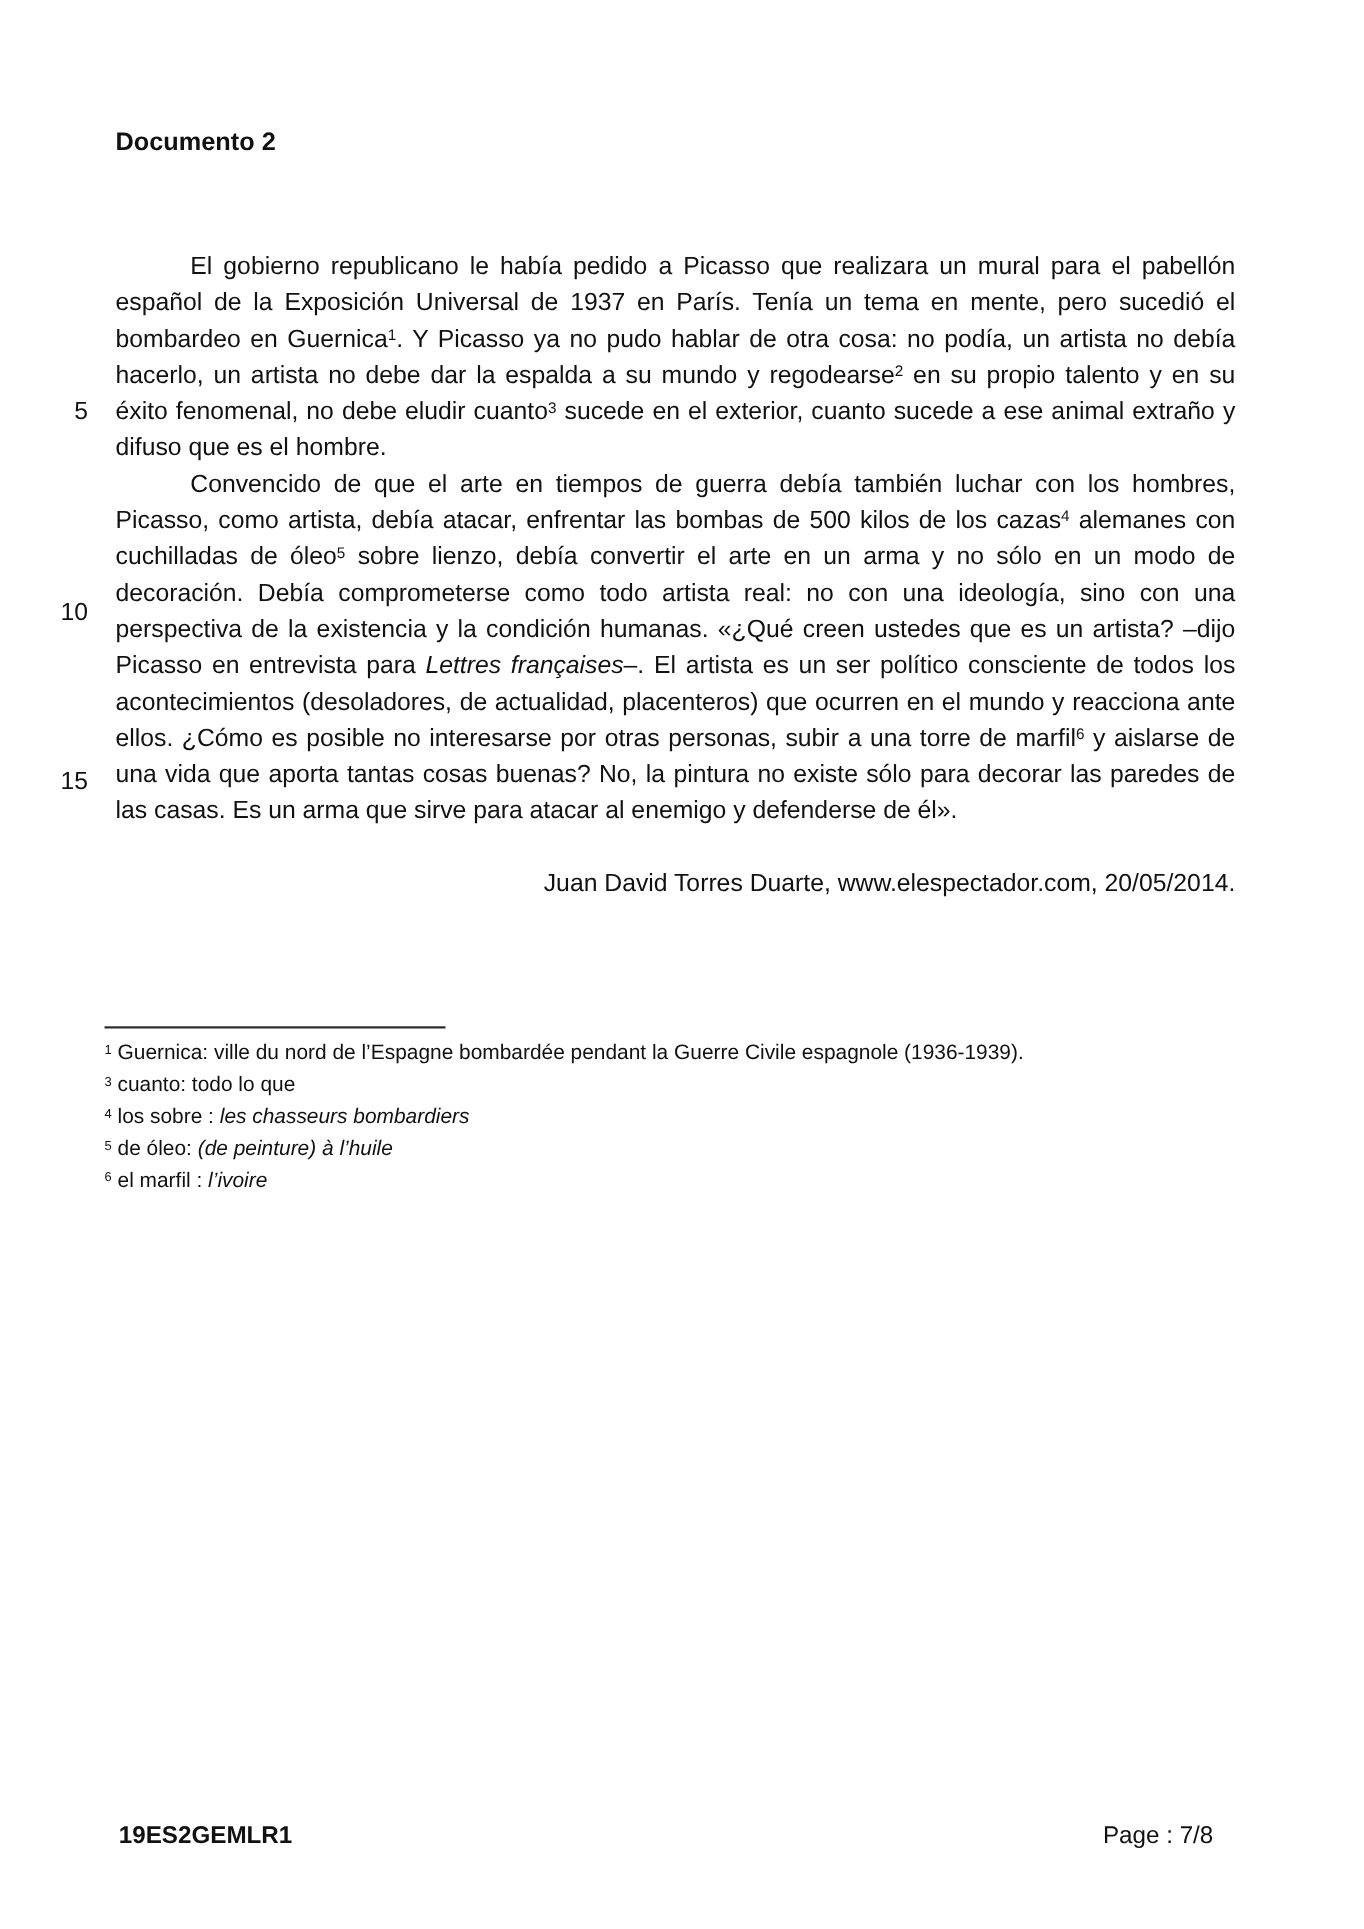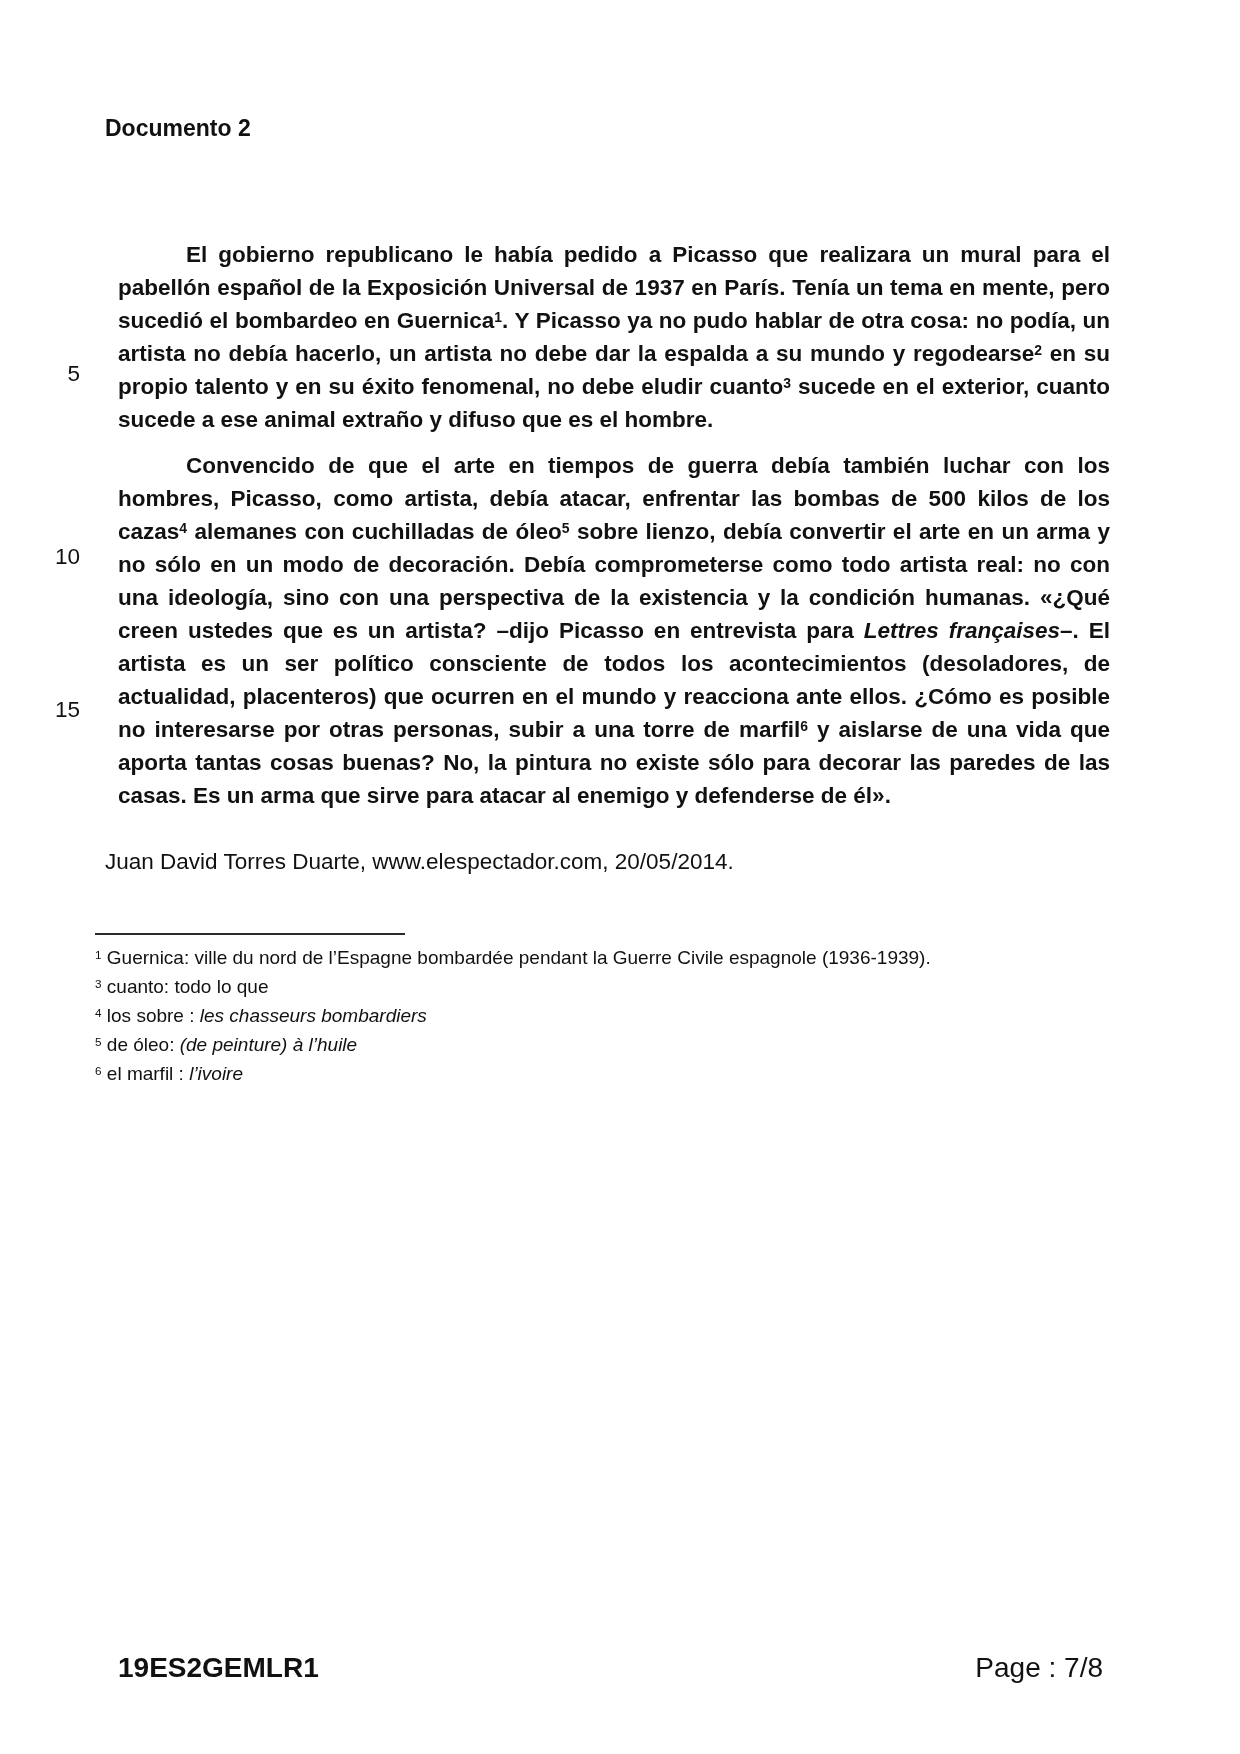--- a/index.html
+++ b/index.html
@@ -38,22 +38,21 @@
     position: absolute;
     left: 105px;
     right: 117px;
     top: 225px;
     font-size: 22.5px;
     line-height: 33px;
     text-align: justify;
   }
   .text-block p {
     text-indent: 68px;
-    margin: 13px;
-    font-weight: bold;
+    margin: 0;
   }
   sup {
     font-size: 0.62em;
     line-height: 0;
     vertical-align: baseline;
     position: relative;
     top: -0.45em;
   }
   .line-gutter-num {
     position: absolute;
@@ -62,47 +61,48 @@
     text-align: right;
     font-size: 22.5px;
     line-height: 33px;
     text-indent: 0;
   }
   .ln-1 { top: 132px; }
   .ln-2 { top: 315px; }
   .ln-3 { top: 468px; }
   .attribution {
     margin-top: 33px;
+    text-align: right;
     font-size: 22.5px;
     line-height: 33px;
     text-indent: 0;
   }
   .notes-block {
     position: absolute;
     left: 95px;
     right: 117px;
     top: 933px;
     font-size: 19px;
     line-height: 29px;
   }
   .footnote-separator {
     width: 310px;
     border-top: 2px solid #2a2a2a;
     margin-bottom: 8px;
   }
   .footnote { white-space: nowrap; }
   .footer {
     position: absolute;
-    left: 118px;
+    left: 108px;
     right: 137px;
     top: 1655px;
     display: flex;
     justify-content: space-between;
     align-items: center;
-    font-size: 28px;
+    font-size: 22px;
     line-height: 26px;
   }
   .footer .ref-code { font-weight: 700; }
 </style>
 </head>
 <body>
 
 <div class="page">
 
   <div class="doc-label">Documento 2</div>

